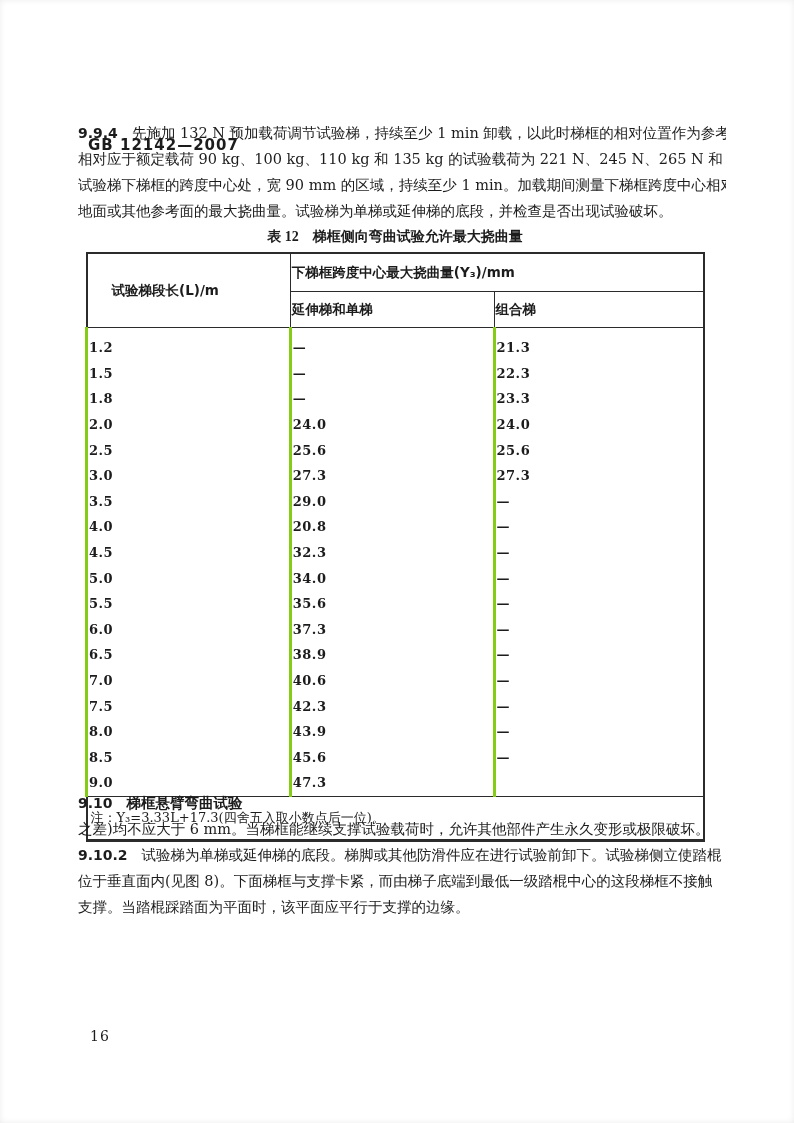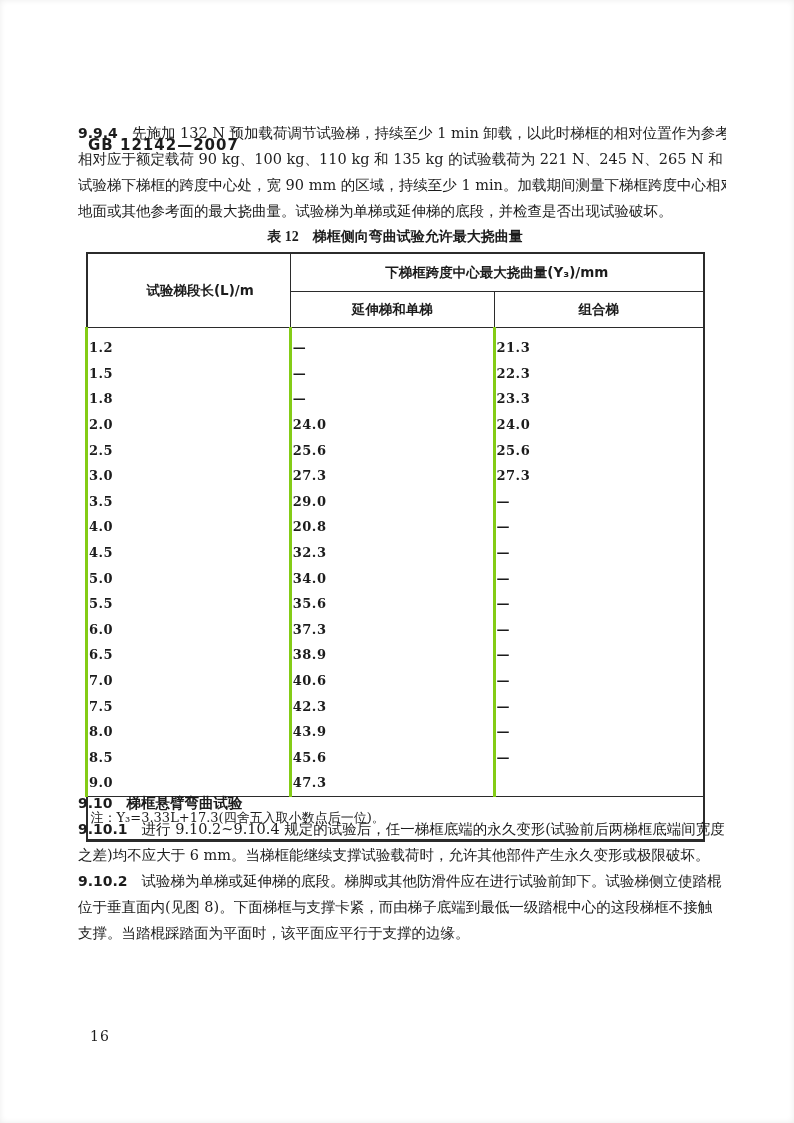--- a/index.html
+++ b/index.html
@@ -37,21 +37,21 @@
     font-weight:bold;font-size:14px;
   }
   table.t12{
     position:absolute;top:252px;left:85px;width:620px;
     border-collapse:collapse;table-layout:fixed;
     font-size:13.5px;
   }
   table.t12{border:2px solid #2b2b2b;border-bottom-width:3px;}
   .t12 thead td{
     border:1px solid #2b2b2b;
-    text-align:center;vertical-align:middle;
+    vertical-align:middle;
     font-family:"DejaVu Sans","Liberation Sans",sans-serif;
     font-weight:bold;font-size:13.5px;
   }
   .t12 .gh{height:35px;}
   .t12 .sh{height:33px;}
   .t12 .c1h{height:68px;padding-left:24px;}
   .t12 tbody td{
     border-left:3px solid #84cc16;border-right:1px solid #2b2b2b;
     border-top:none;border-bottom:none;
     height:23.6px;text-align:left;vertical-align:middle;
@@ -203,23 +203,20 @@
       <tr>
         <td colspan="3">注：Y₃=3.33L+17.3(四舍五入取小数点后一位)。</td>
       </tr>
     </tfoot>
   </table>
 
   <div class="para section-910">
     <div class="body-line section-heading">
       <span class="clause-num">9.10</span><span>梯框悬臂弯曲试验</span>
     </div>
-    <div class="body-line">
-      <span class="clause-num">9.10.1</span><span>进行 9.10.2~9.10.4 规定的试验后，任一梯框底端的永久变形(试验前后两梯框底端间宽度</span>
-    </div>
     <div class="body-line">之差)均不应大于 6 mm。当梯框能继续支撑试验载荷时，允许其他部件产生永久变形或极限破坏。</div>
     <div class="body-line">
       <span class="clause-num">9.10.2</span><span>试验梯为单梯或延伸梯的底段。梯脚或其他防滑件应在进行试验前卸下。试验梯侧立使踏棍</span>
     </div>
     <div class="body-line">位于垂直面内(见图 8)。下面梯框与支撑卡紧，而由梯子底端到最低一级踏棍中心的这段梯框不接触</div>
     <div class="body-line">支撑。当踏棍踩踏面为平面时，该平面应平行于支撑的边缘。</div>
   </div>
 
   <div class="page-number">16</div>
 

